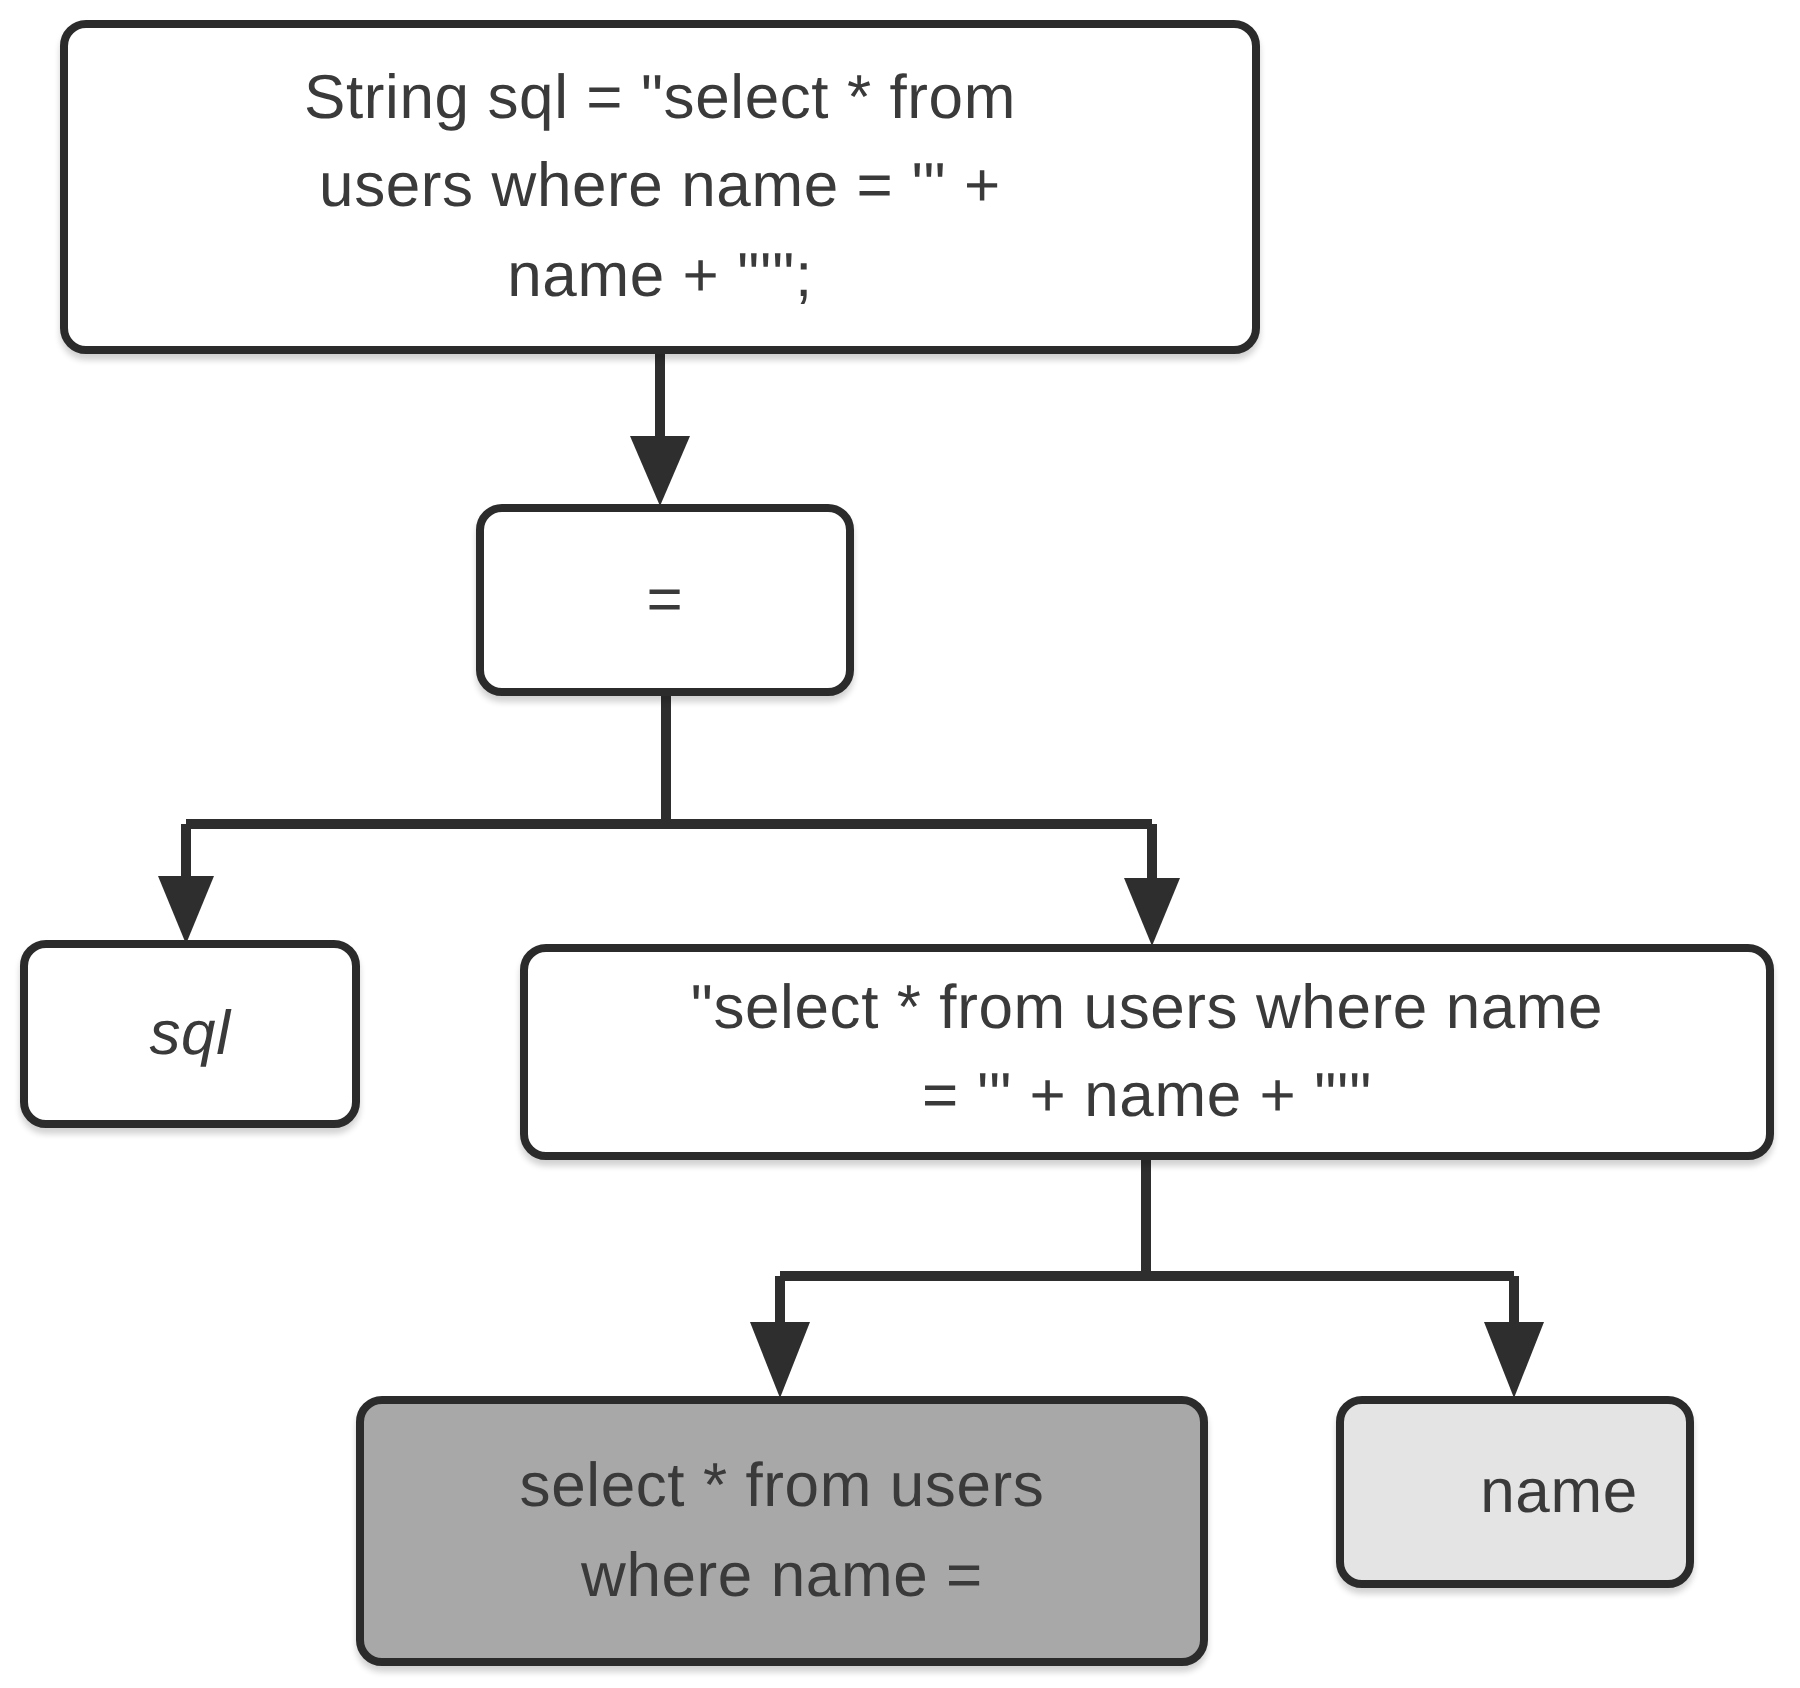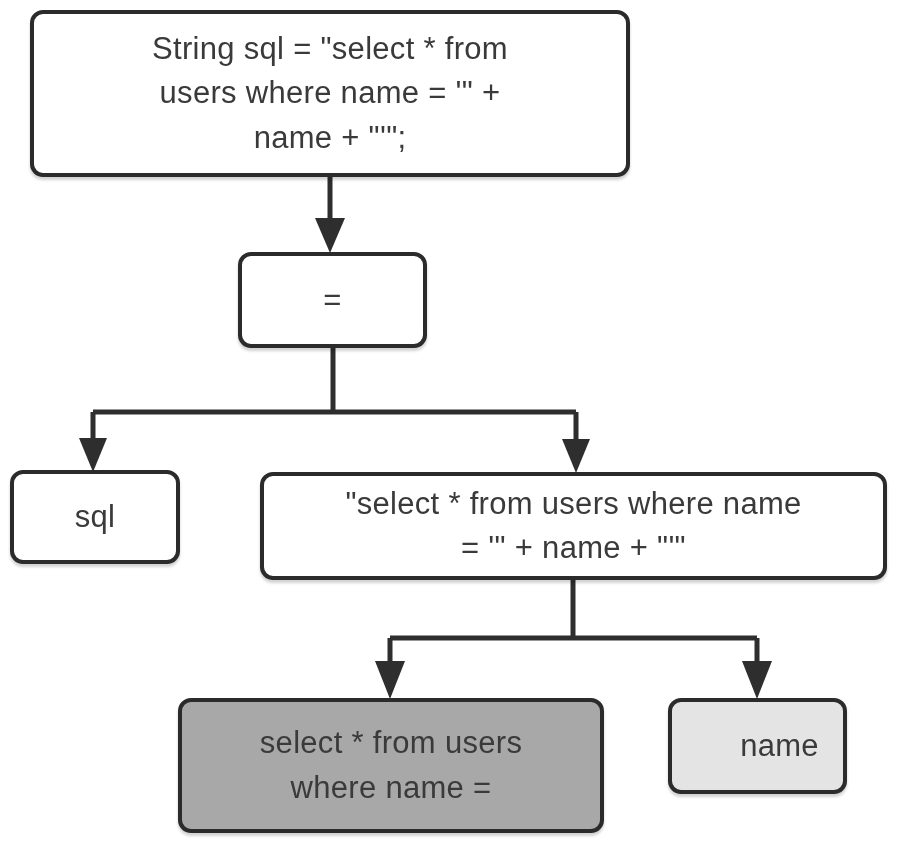--- a/index.html
+++ b/index.html
@@ -34,21 +34,21 @@
     background: #ffffff;               
     border: 4px solid #2b2b2b;         
     border-radius: 13px;
     box-shadow: 0 3px 3px rgba(0,0,0,0.18);
     font-size: 31px;
     line-height: 1.42;
     letter-spacing: 0.3px;
   }
   .node-statement { left: 30px;  top: 10px;  width: 600px; height: 167px; }
   .node-equals    { left: 238px; top: 252px; width: 189px; height: 96px;  }
-  .node-sqlvar    { left: 10px;  top: 470px; width: 170px; height: 94px;  }
+  .node-sqlvar    { left: 10px;  top: 470px; width: 170px; height: 94px; font-style: italic;  }
   .node-concat    { left: 260px; top: 472px; width: 627px; height: 108px; }
   .node-literal   { left: 178px; top: 698px; width: 426px; height: 135px;
                     background: #a8a8a8; }   
   .node-namevar   { left: 668px; top: 698px; width: 179px; height: 96px;
                     background: #e4e4e4; padding-left: 44px; }   
 </style>
 </head>
 <body>
 
 <div class="canvas">

